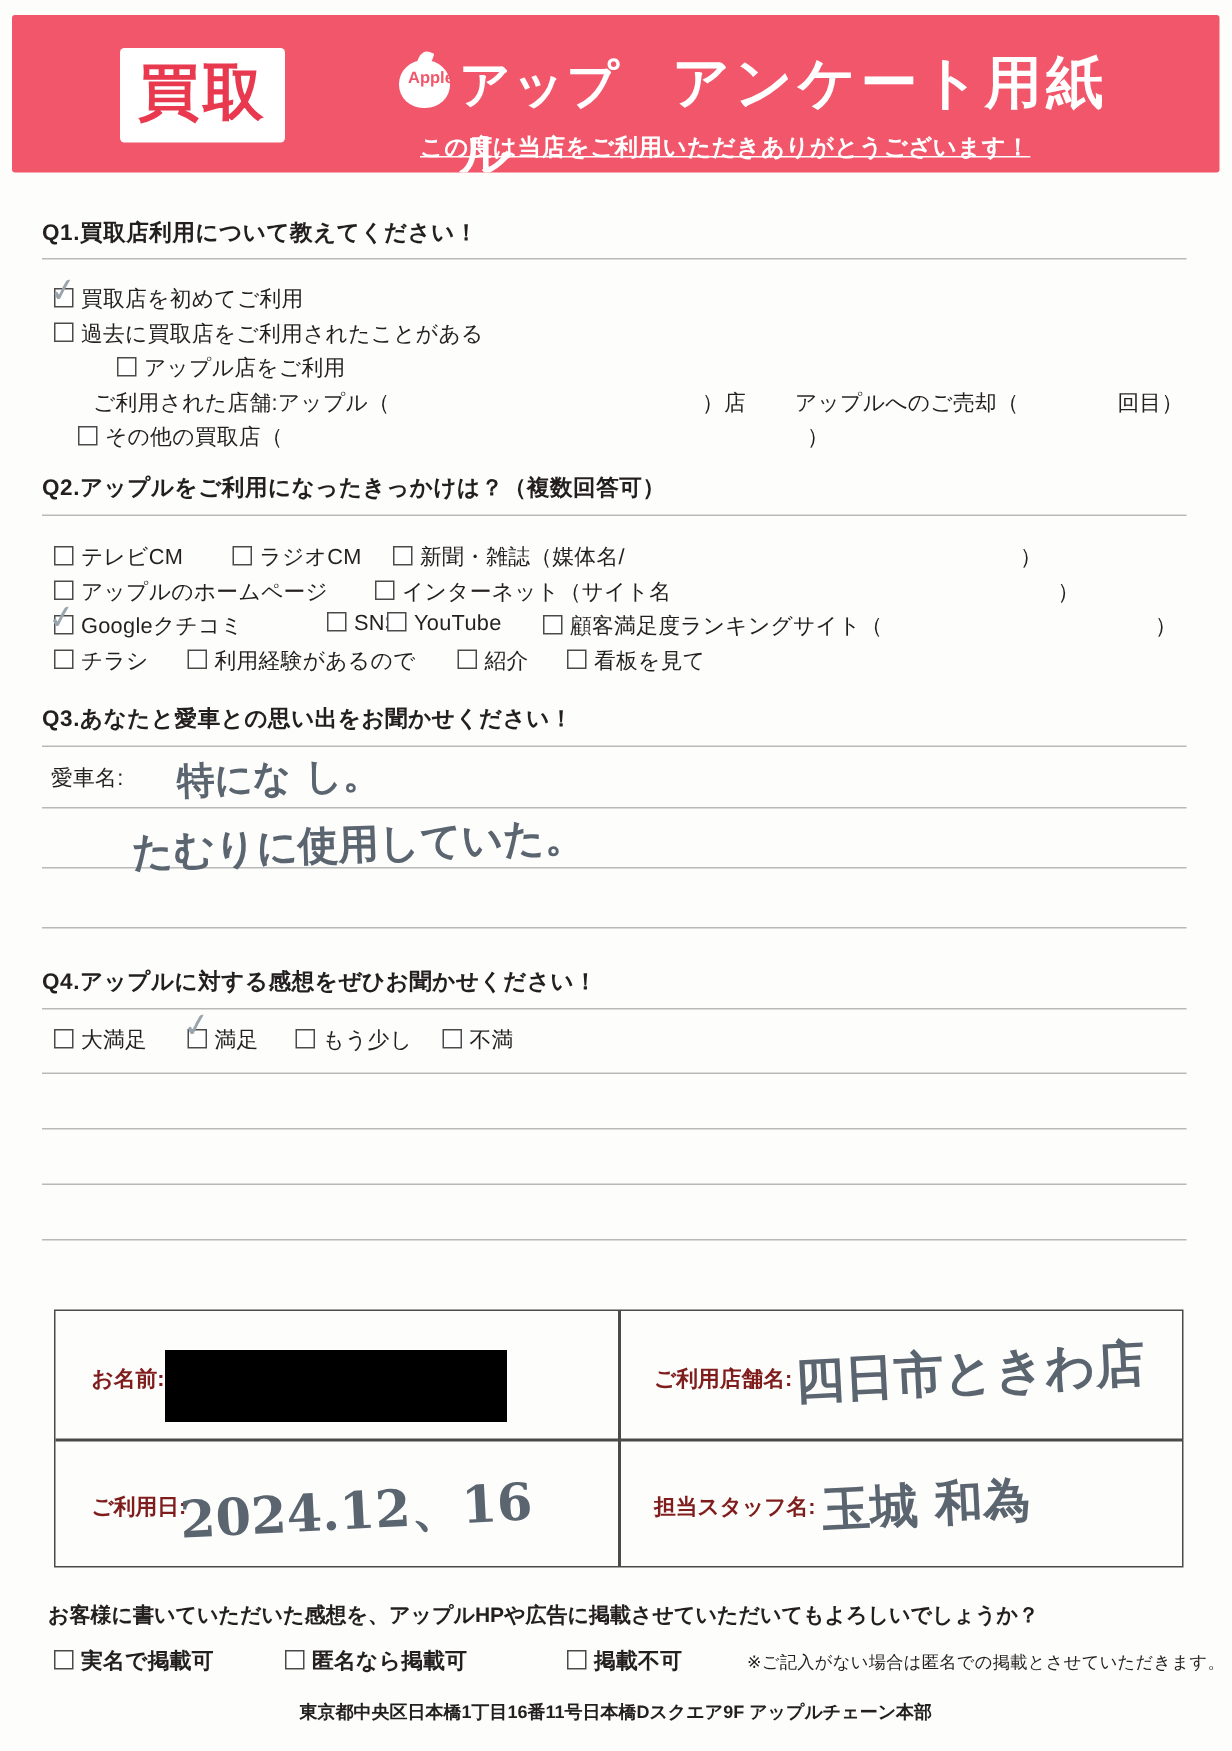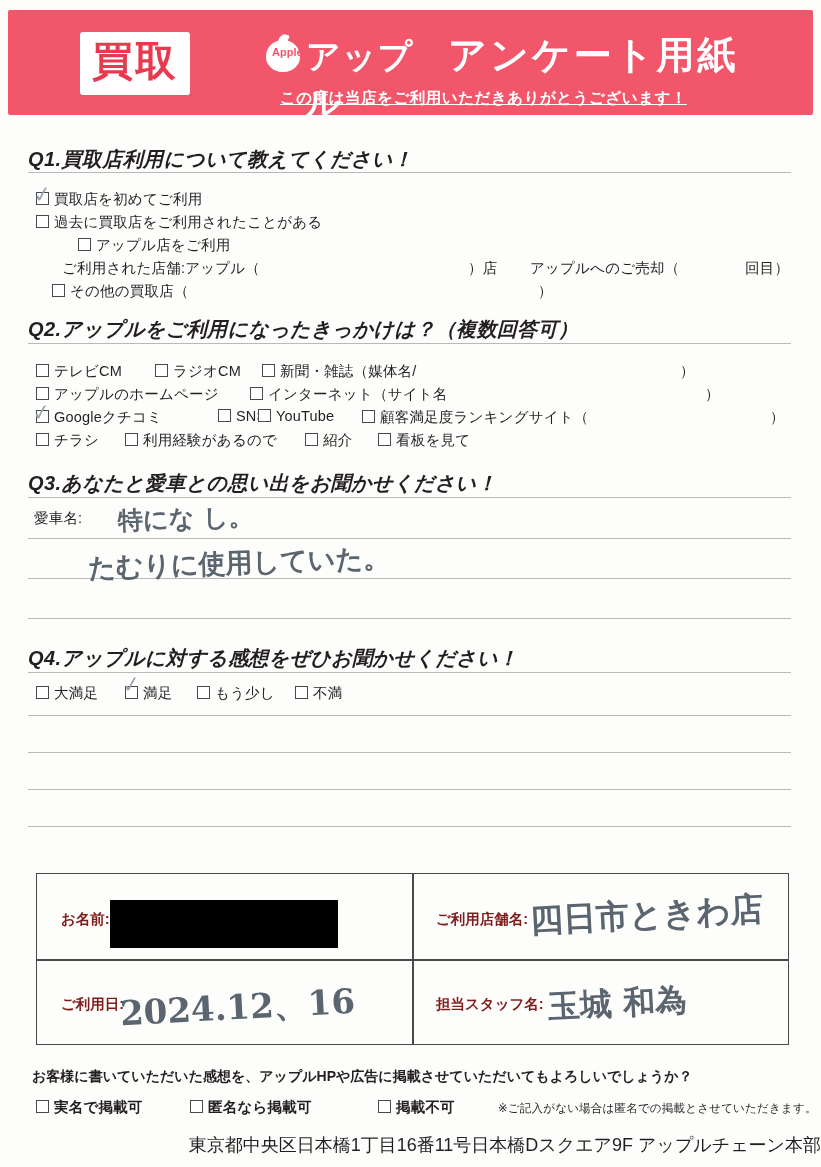--- a/index.html
+++ b/index.html
@@ -49,23 +49,22 @@
   .banner .survey{
     position:absolute;left:440px;top:20px;color:#ffffff;
     font-size:38px;font-weight:bold;letter-spacing:3px;
   }
   .banner .thanks{
     position:absolute;left:272px;top:78px;color:#ffffff;
     font-size:15.5px;font-weight:bold;letter-spacing:0.5px;text-decoration:underline;
   }
   
   .qhead{
-    position:absolute;font-size:20px;font-weight:bold;letter-spacing:0.4px;
+    position:absolute;font-size:15px;font-weight:bold;letter-spacing:0.4px;
     color:#231f20;
-    font-style:italic;
   }
   .rule{
     position:absolute;height:1px;background:#b9b9b9;
   }
   .line{
     position:absolute;font-size:14.5px;letter-spacing:0.2px;color:#231f20;
     white-space:nowrap;
   }
   .cb{
     display:inline-block;width:11px;height:11px;border:1.3px solid #4a4a4a;
@@ -89,22 +88,22 @@
   .tbl .vdiv{position:absolute;left:375px;top:0;width:1.5px;height:170px;background:#4a4a4a;}
   .tbl .hdiv{position:absolute;left:0;top:85px;width:751px;height:1.5px;background:#4a4a4a;}
   .tbl .lbl{position:absolute;font-size:14.5px;font-weight:bold;color:#7f1d1d;}
   .redact{
     position:absolute;left:110px;top:900px;width:228px;height:48px;background:#000;
   }
   .foot{
     position:absolute;font-size:14px;color:#231f20;
   }
   .addr{
-    position:absolute;left:0;top:1133px;width:821px;text-align:right;
-    font-size:18px;font-weight:normal;color:#231f20;
+    position:absolute;left:0;top:1133px;width:821px;text-align:center;
+    font-size:12px;font-weight:bold;color:#231f20;
   }
   .smallnote{font-size:11.5px;font-weight:normal;}
 </style>
 </head>
 <body>
 
 <div class="page">
 
   <div class="banner">
     <div class="kaitori">買取</div>

